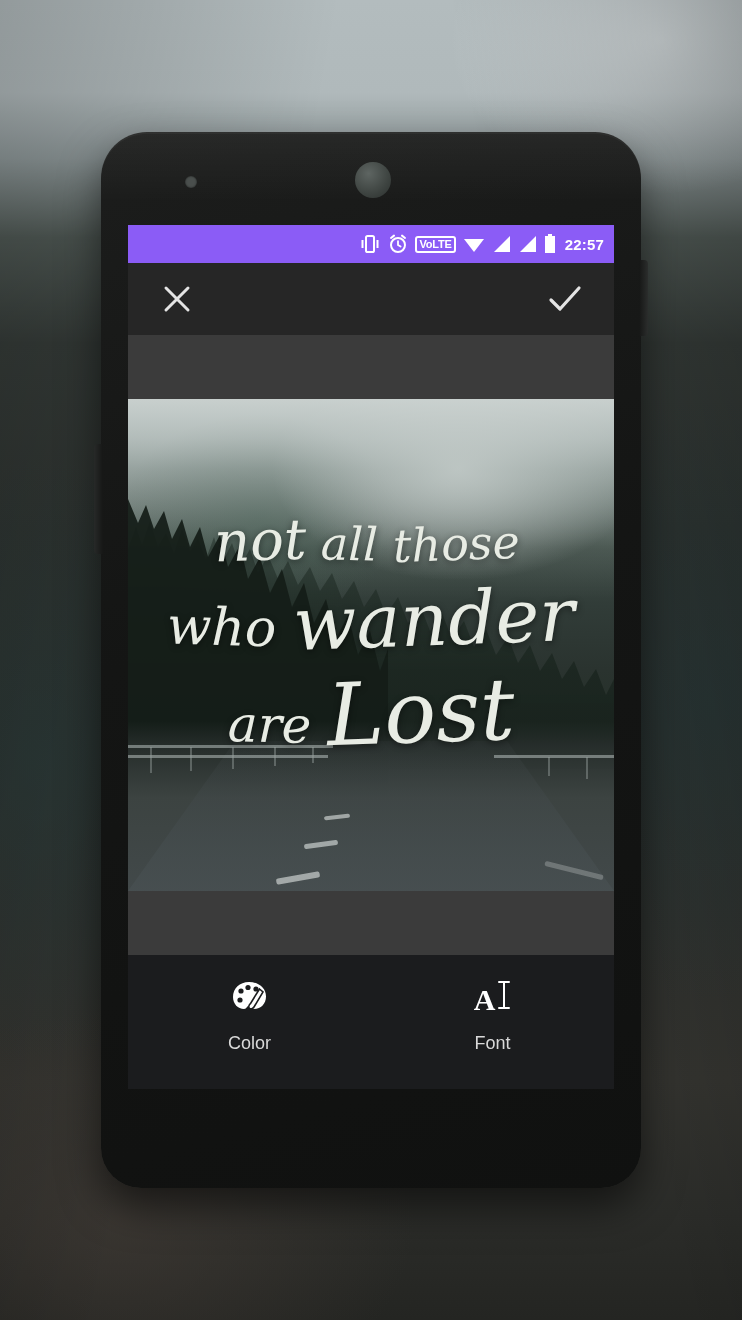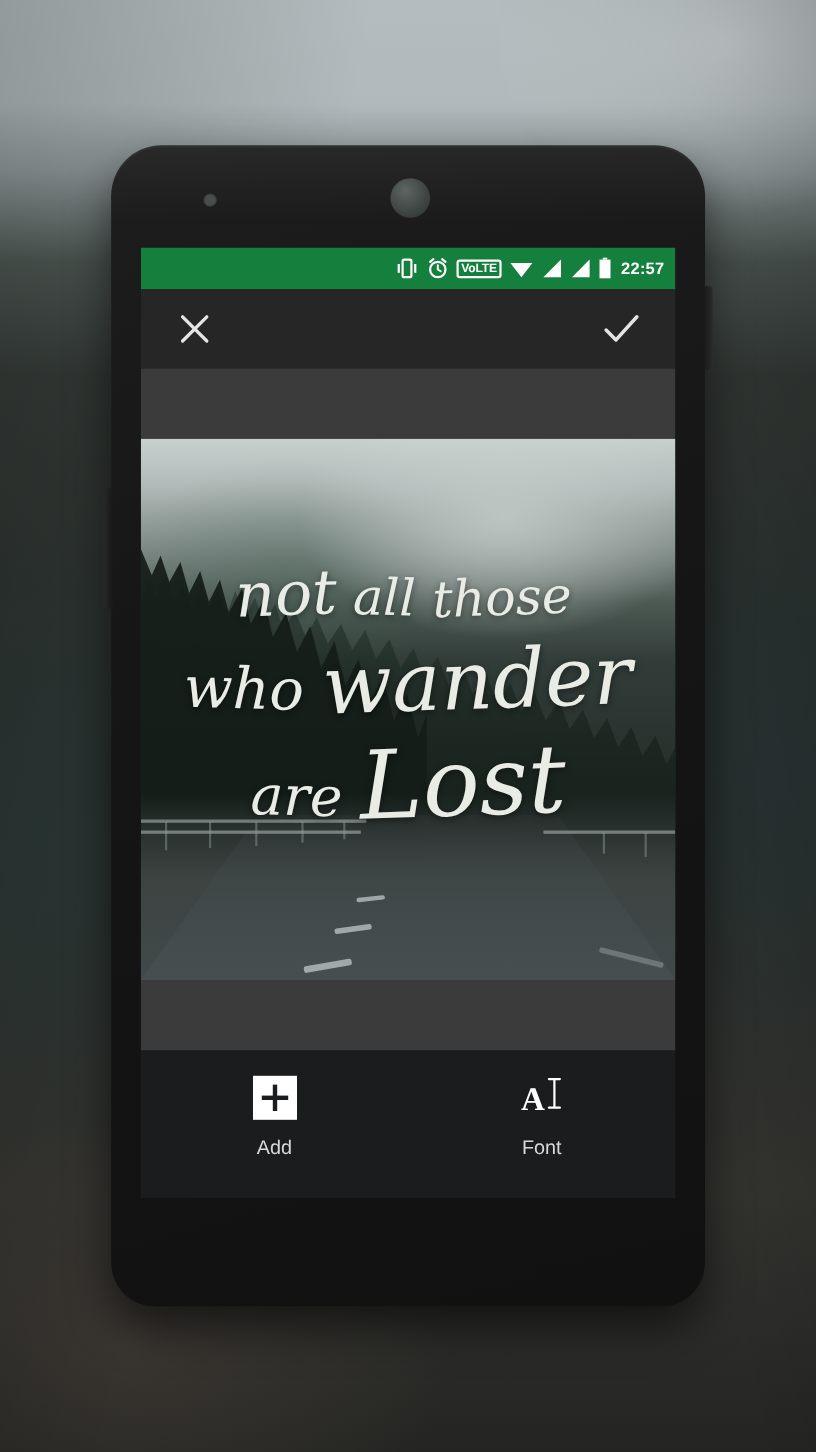--- a/index.html
+++ b/index.html
@@ -81,21 +81,21 @@
   #screen {
     position:absolute;
     left: 27px; top: 93px;
     width: 486px; height: 864px;
     background:#1c1c1c;
     overflow:hidden;
   }
 
   
   #status-bar {
-    height: 38px; background:#15803d;
+    height: 38px; background:#8b5cf6;
     display:flex; align-items:center; justify-content:flex-end;
     padding-right: 10px; gap:7px;
     color:#fff;
   }
   #status-bar svg { display:block; }
   #clock {
     font-size: 15px; font-weight:bold; color:#fff;
     letter-spacing:0.2px; margin-left:2px;
   }
   .volte-box {
@@ -320,29 +320,34 @@
           <div id="q3">
             <span class="w2">are</span>
             <span class="w big">Lost</span>
           </div>
         </div>
       </div>
     </div>
 
     <div id="tools">
 
+
       <div class="tool">
         <div class="tool-icon">
-          <div id="add-square">
-              <div class="plus"></div>
-            </div>
+          <svg width="40" height="40" viewBox="0 0 40 40">
+            <path d="M19 4 C9.6 4 3 10.6 3 19 C3 26 8 31 14 31 C17 31 16.5 28 18.5 28 C20.5 28 21 31 24 31 C31 31 36 25.5 36 18.5 C36 9.8 28.4 4 19 4 Z" fill="#fff"></path>
+            <circle cx="11" cy="13" r="2.6" fill="#1b1c1e"></circle>
+            <circle cx="18" cy="9.5" r="2.6" fill="#1b1c1e"></circle>
+            <circle cx="26" cy="11" r="2.6" fill="#1b1c1e"></circle>
+            <circle cx="10" cy="22" r="2.6" fill="#1b1c1e"></circle>
+            <path d="M29.5 11 L33 14 L24 29 C23 30.7 20.6 31.4 19.4 30.2 C18.2 29 19 26.8 20.4 25.6 Z" fill="#fff" stroke="#1b1c1e" stroke-width="1.6"></path>
+          </svg>
         </div>
-        <div class="tool-label">Add</div>
-      </div>
-
+        <div class="tool-label">Color</div>
+      </div>
 
 
       <div class="tool">
         <div class="tool-icon">
           <div id="font-icon">
             <span class="letter">A</span>
             <svg width="14" height="30" viewBox="0 0 14 30">
               <path d="M2 2 H12 M7 2 V28 M2 28 H12" stroke="#fff" stroke-width="2" fill="none" stroke-linecap="round"></path>
             </svg>
           </div>

